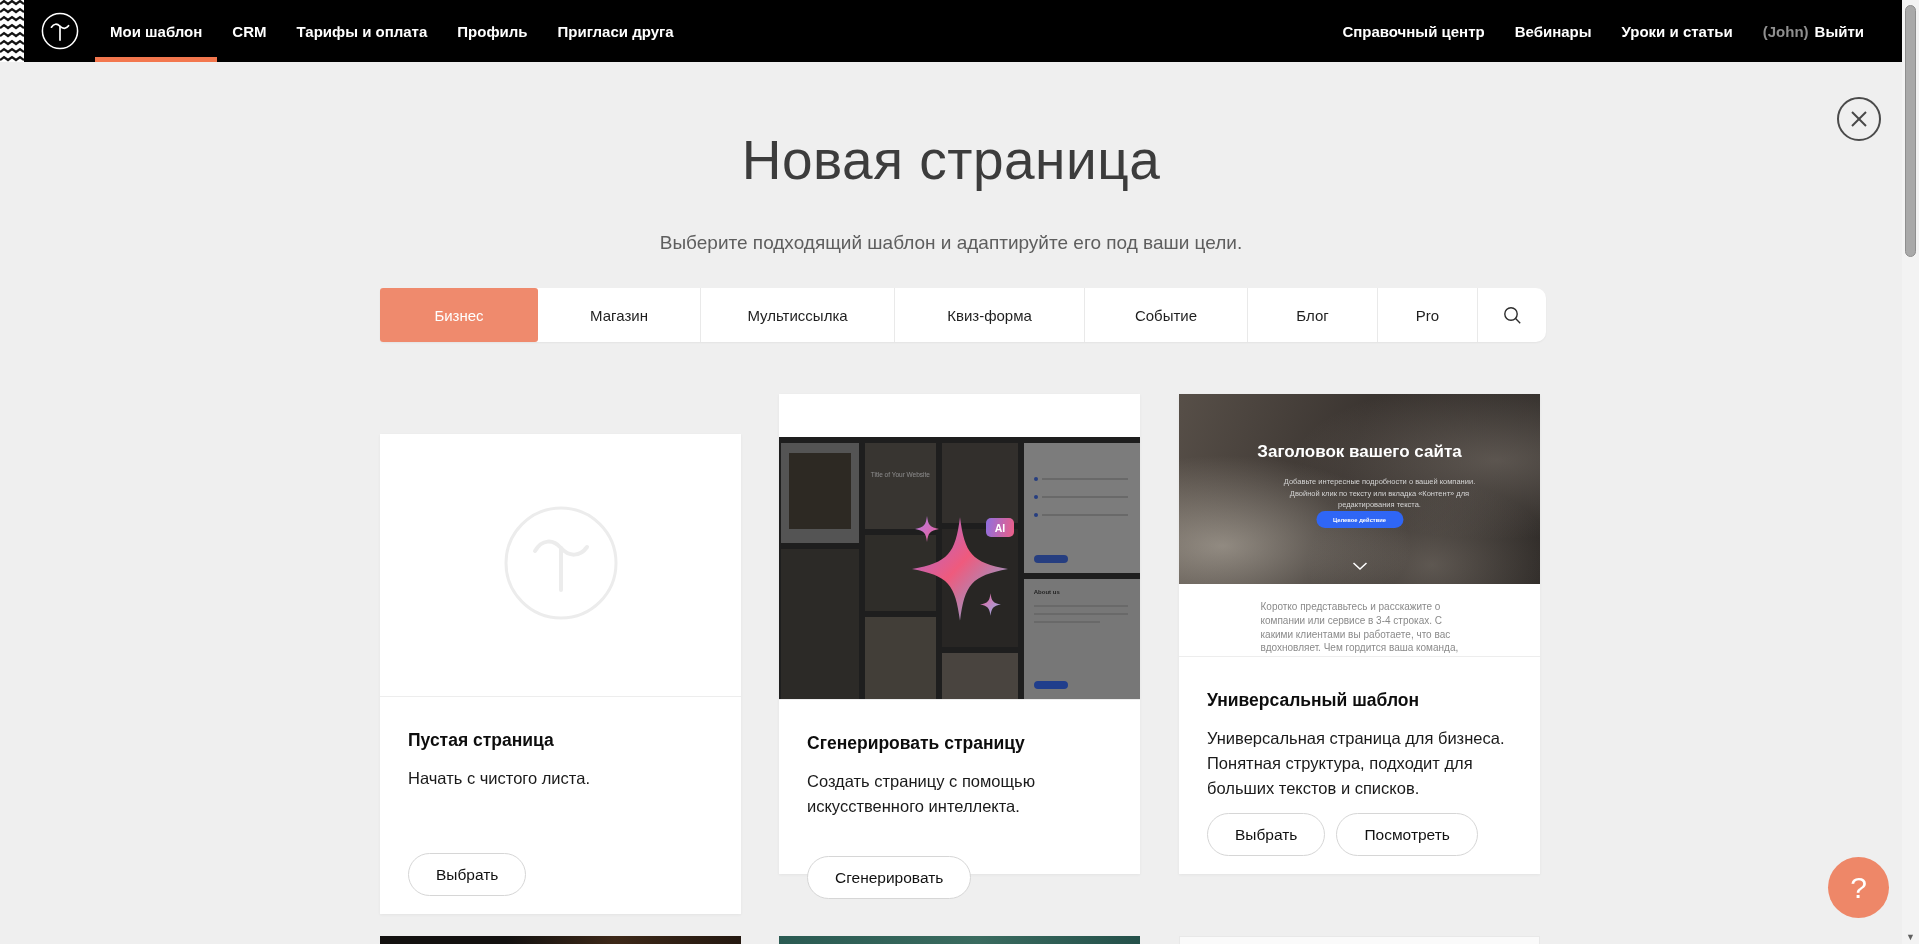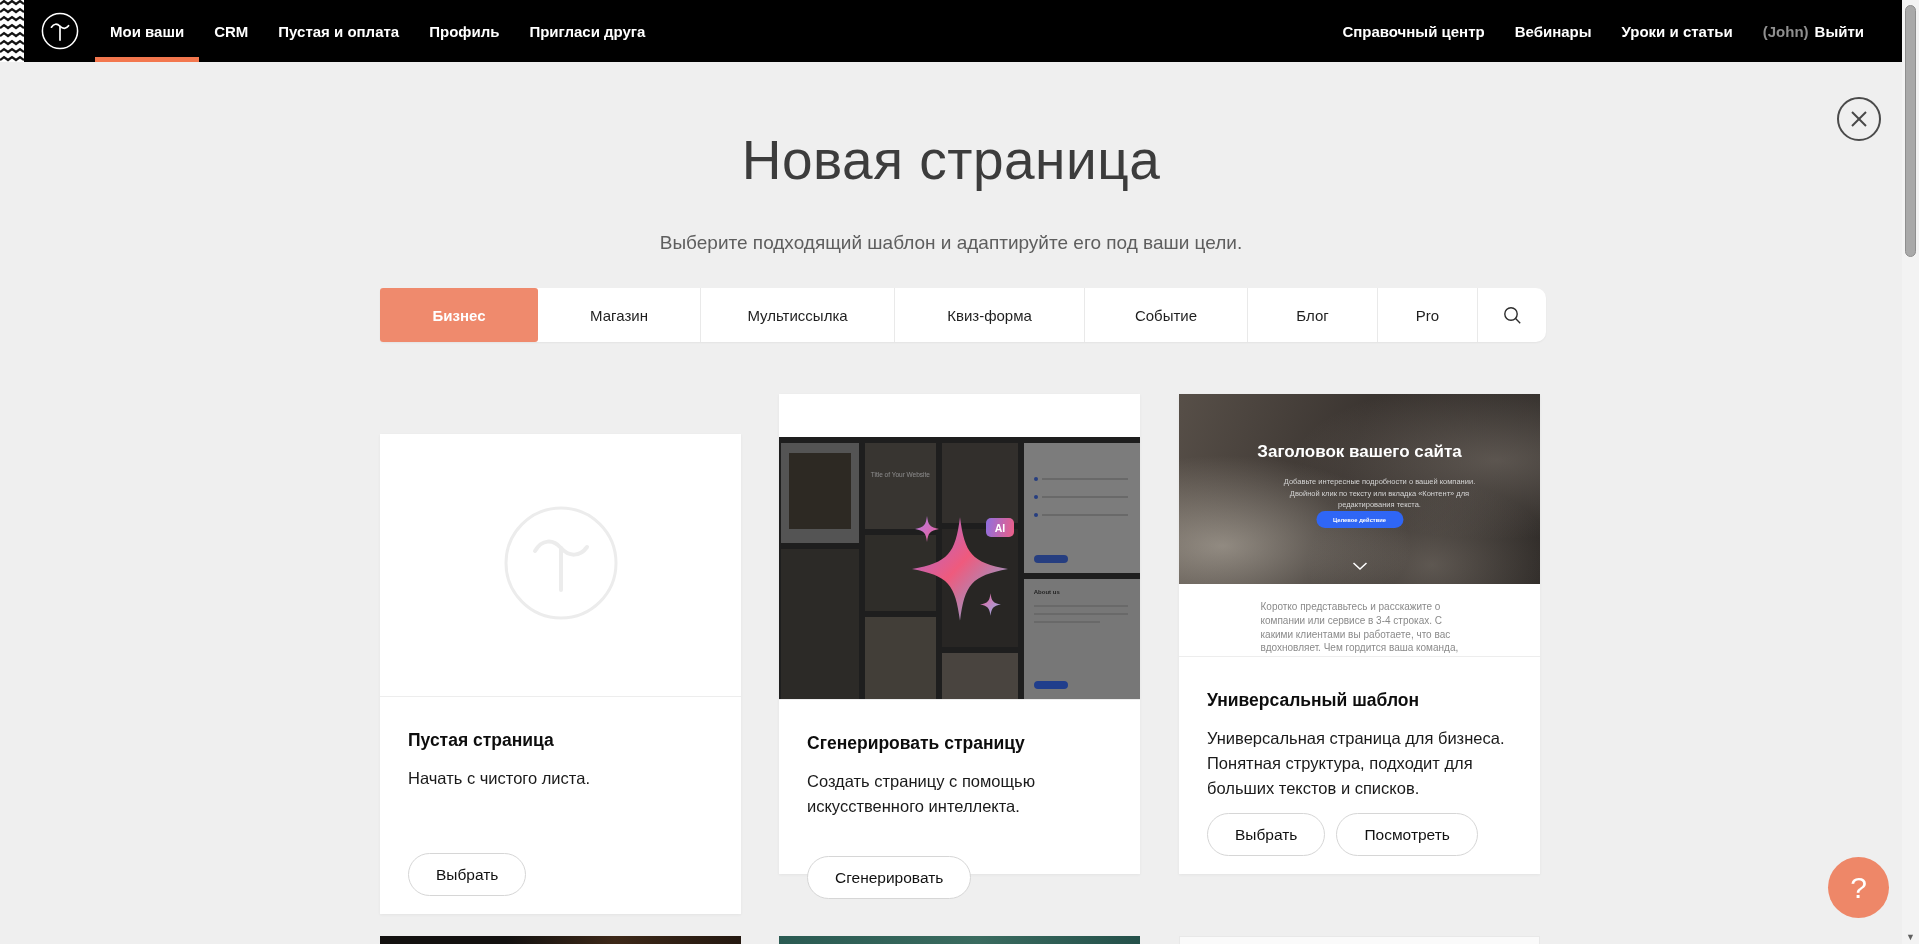--- a/index.html
+++ b/index.html
@@ -124,23 +124,23 @@
   </div>
   <div class="logo">
     <svg width="38" height="38" viewBox="0 0 40 40">
       <circle cx="20" cy="20" r="18.5" stroke="#fff" stroke-width="1.6" fill="none"></circle>
       <path d="M11,16 C13.5,12 17,12 20,15 C23,18 26.5,18 29,14.5" stroke="#fff" stroke-width="1.8" fill="none" stroke-linecap="round"></path>
       <path d="M20,15 L20,29.5" stroke="#fff" stroke-width="1.8" fill="none" stroke-linecap="round"></path>
     </svg>
   </div>
 
   <div class="nav-left">
-    <div class="nav-item active">Мои ваши</div>
+    <div class="nav-item active">Мои шаблон</div>
     <div class="nav-item">CRM</div>
-    <div class="nav-item">Пустая и оплата</div>
+    <div class="nav-item">Тарифы и оплата</div>
     <div class="nav-item">Профиль</div>
     <div class="nav-item">Пригласи друга</div>
   </div>
 
   <div class="nav-right">
     <div class="nav-item">Справочный центр</div>
     <div class="nav-item">Вебинары</div>
     <div class="nav-item">Уроки и статьи</div>
     <div class="nav-item nav-user">
       <span class="uname">(John)</span>
@@ -153,21 +153,21 @@
   <svg width="18" height="18" viewBox="0 0 18 18">
     <line x1="2" y1="2" x2="16" y2="16" stroke="#474747" stroke-width="2"></line>
     <line x1="16" y1="2" x2="2" y2="16" stroke="#474747" stroke-width="2"></line>
   </svg>
 </div>
 
 <div class="page-title">Новая страница</div>
 <div class="page-subtitle">Выберите подходящий шаблон и адаптируйте его под ваши цели.</div>
 
 <div class="tabs">
-  <div class="tab active" style="flex:0 0 158px;font-weight:bold;">Бизнес</div>
+  <div class="tab active" style="flex:0 0 158px;">Бизнес</div>
   <div class="tab" style="flex:0 0 163px;text-align:right;">Магазин</div>
   <div class="tab" style="flex:0 0 194px;">Мультиссылка</div>
   <div class="tab" style="flex:0 0 190px;">Квиз-форма</div>
   <div class="tab" style="flex:0 0 163px;">Событие</div>
   <div class="tab" style="flex:0 0 130px;">Блог</div>
   <div class="tab" style="flex:0 0 100px;">Pro</div>
   <div class="tab" style="flex:1 1 auto;">
     <svg width="19" height="19" viewBox="0 0 19 19">
       <circle cx="8" cy="8" r="6.2" stroke="#2c2c2c" stroke-width="1.4" fill="none"></circle>
       <line x1="12.6" y1="12.6" x2="17.2" y2="17.2" stroke="#2c2c2c" stroke-width="1.4"></line>

